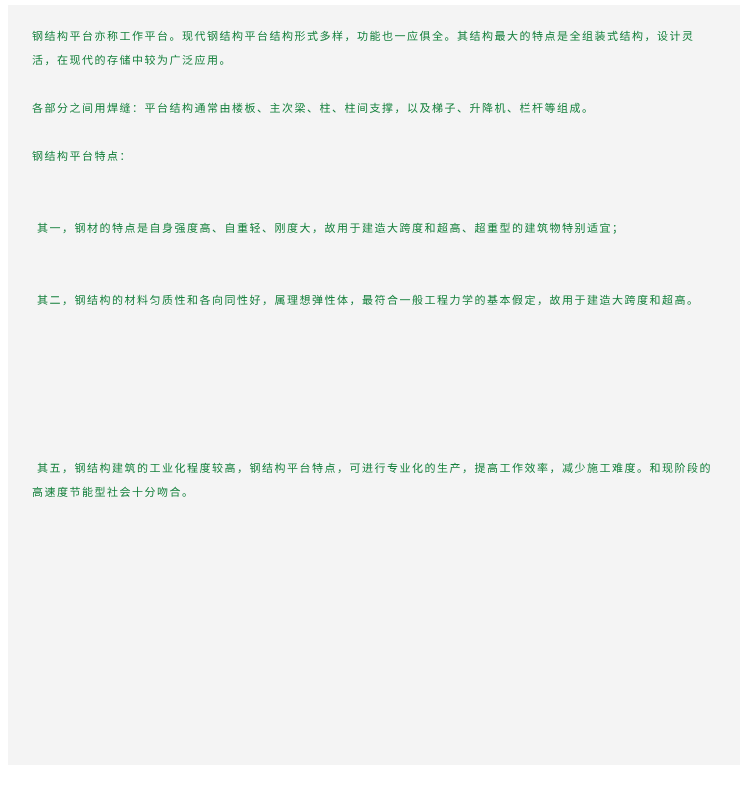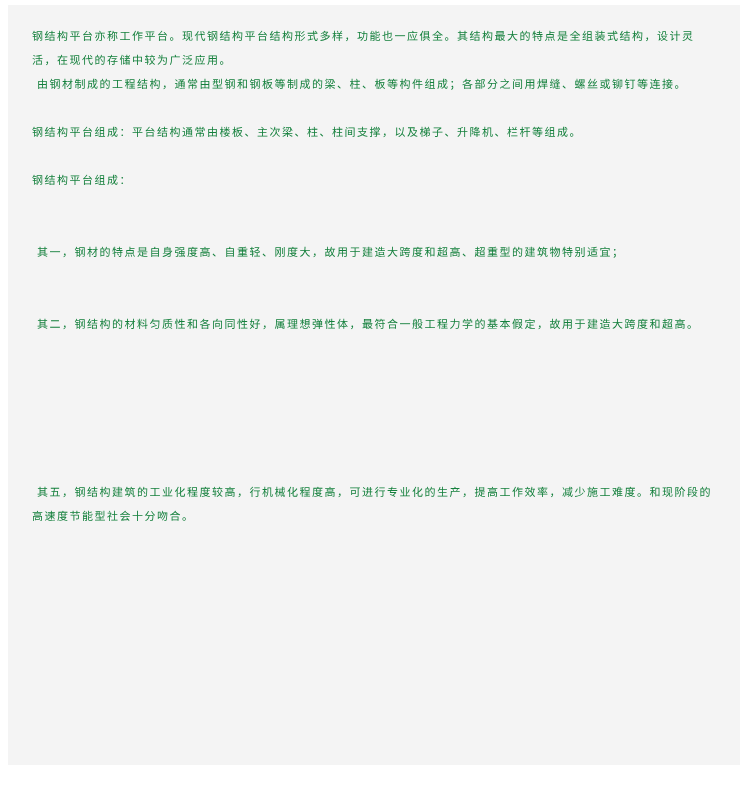--- a/index.html
+++ b/index.html
@@ -40,32 +40,31 @@
     word-break: break-all;
     text-align: left;
   }
 </style>
 </head>
 <body>
 
 <main class="panel">
   <article class="article">
       <p class="line">钢结构平台亦称工作平台。现代钢结构平台结构形式多样，功能也一应俱全。其结构最大的特点是全组装式结构，设计灵活，在现代的存储中较为广泛应用。</p>
-      <p class="line"> 由钢材制成的工程结构，通常由型钢和钢板等制成的梁、柱、板等构件组成；各部分之间用焊缝、螺丝或铆钉等连接。</p>
       <p class="line"></p>
-      <p class="line">钢结构平台组成：平台结构通常由楼板、主次梁、柱、柱间支撑，以及梯子、升降机、栏杆等组成。</p>
+      <p class="line">各部分之间用焊缝：平台结构通常由楼板、主次梁、柱、柱间支撑，以及梯子、升降机、栏杆等组成。</p>
       <p class="line"></p>
-      <p class="line">钢结构平台组成：</p>
+      <p class="line">钢结构平台特点：</p>
       <p class="line"></p>
       <p class="line"></p>
       <p class="line"> 其一，钢材的特点是自身强度高、自重轻、刚度大，故用于建造大跨度和超高、超重型的建筑物特别适宜；</p>
       <p class="line"></p>
       <p class="line"></p>
       <p class="line"> 其二，钢结构的材料匀质性和各向同性好，属理想弹性体，最符合一般工程力学的基本假定，故用于建造大跨度和超高。</p>
       <p class="line"></p>
       <p class="line"></p>
       <p class="line"></p>
       <p class="line"></p>
       <p class="line"></p>
       <p class="line"></p>
-      <p class="line"> 其五，钢结构建筑的工业化程度较高，行机械化程度高，可进行专业化的生产，提高工作效率，减少施工难度。和现阶段的高速度节能型社会十分吻合。</p>
+      <p class="line"> 其五，钢结构建筑的工业化程度较高，钢结构平台特点，可进行专业化的生产，提高工作效率，减少施工难度。和现阶段的高速度节能型社会十分吻合。</p>
     </article>
 </main>
 
 </body></html>

